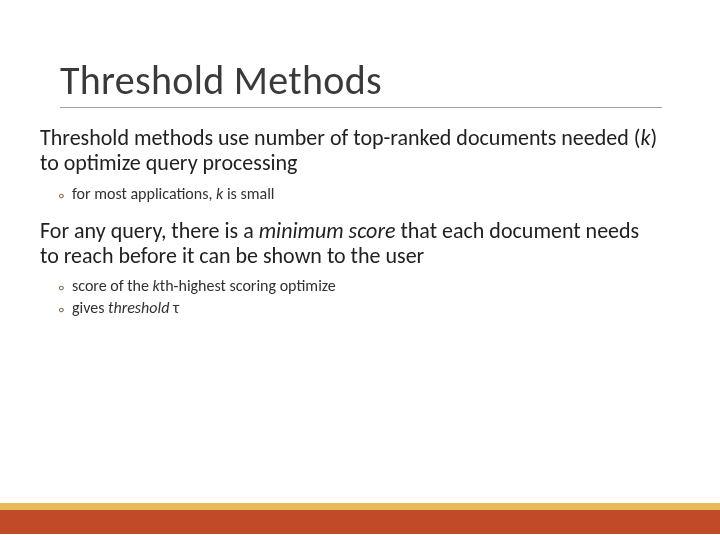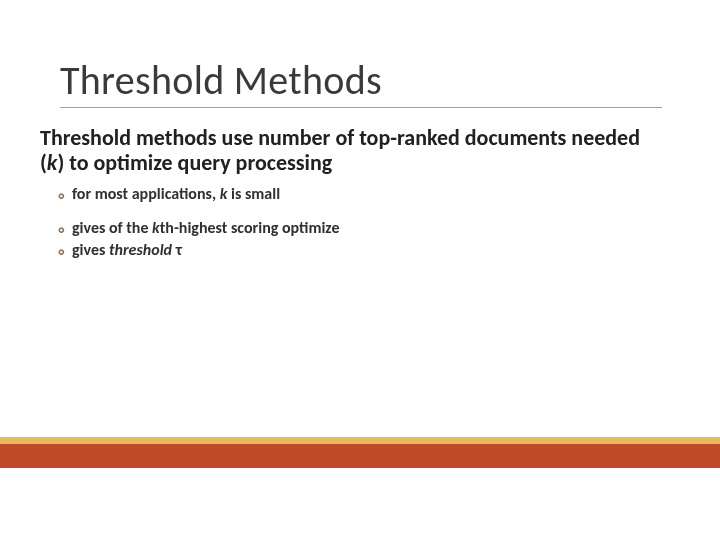--- a/index.html
+++ b/index.html
@@ -8,21 +8,21 @@
     width: 720px;
     height: 540px;
     background: #ffffff;
     font-family: "Calibri", "Segoe UI", sans-serif;
     color: #222;
     overflow: hidden;
   }
   .slide {
     position: relative;
     width: 720px;
-    height: 468px;
+    height: 534px;
     box-sizing: border-box;
     border-radius: 28px;
   }
   .title-block {
     position: absolute;
     top: 56px;
     left: 60px;
     right: 58px;
   }
   .title {
@@ -33,21 +33,20 @@
     letter-spacing: 0.3px;
     margin: 0;
     padding-bottom: 2px;
     border-bottom: 1px solid #a0a0a0;
   }
   .content {
     position: absolute;
     top: 125px;
     left: 40px;
     right: 58px;
-    font-weight: bold;
   }
   .para {
     font-size: 22px;
     line-height: 1.15;
     color: #212121;
     margin: 0 0 8px 0;
   }
   .sub-list {
     list-style: none;
     padding: 0 0 0 18px;
@@ -101,24 +100,27 @@
     <p class="para">
       <span>Threshold methods use number of top-ranked documents needed (</span><span class="italic">k</span><span>) to optimize query processing</span>
     </p>
 
     <ul class="sub-list">
       <li>
         <span>for most applications, </span><span class="italic">k</span><span> is small</span>
       </li>
     </ul>
 
+    <p class="para">
+      <span>For any query, there is a </span><span class="italic">minimum score</span><span> that each document needs to reach before it can be shown to the user</span>
+    </p>
 
     <ul class="sub-list">
       <li>
-        <span>gives of the </span><span class="italic">k</span><span>th-highest scoring optimize</span>
+        <span>score of the </span><span class="italic">k</span><span>th-highest scoring optimize</span>
       </li>
       <li>
         <span>gives </span><span class="italic">threshold</span><span> τ</span>
       </li>
     </ul>
 
   </div>
 
   <div class="footer-top"></div>
   <div class="footer"></div>

